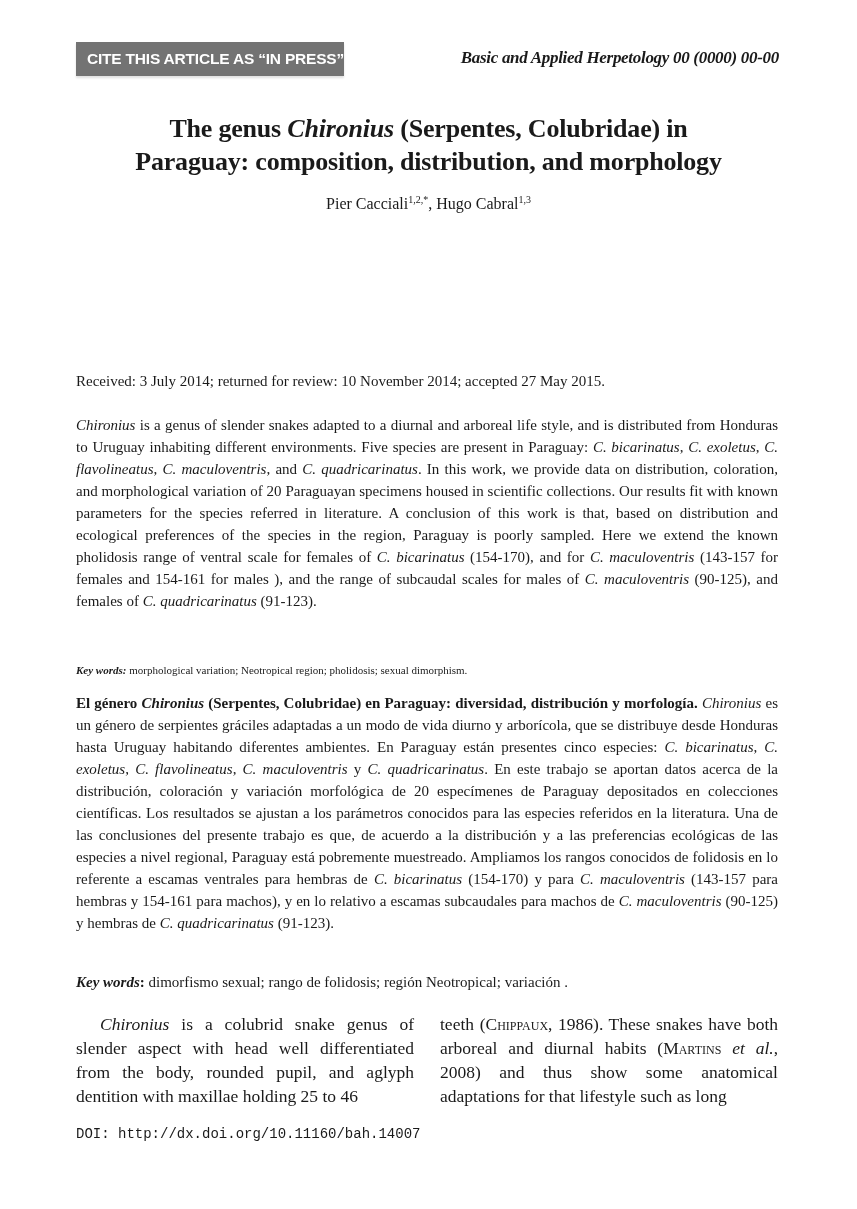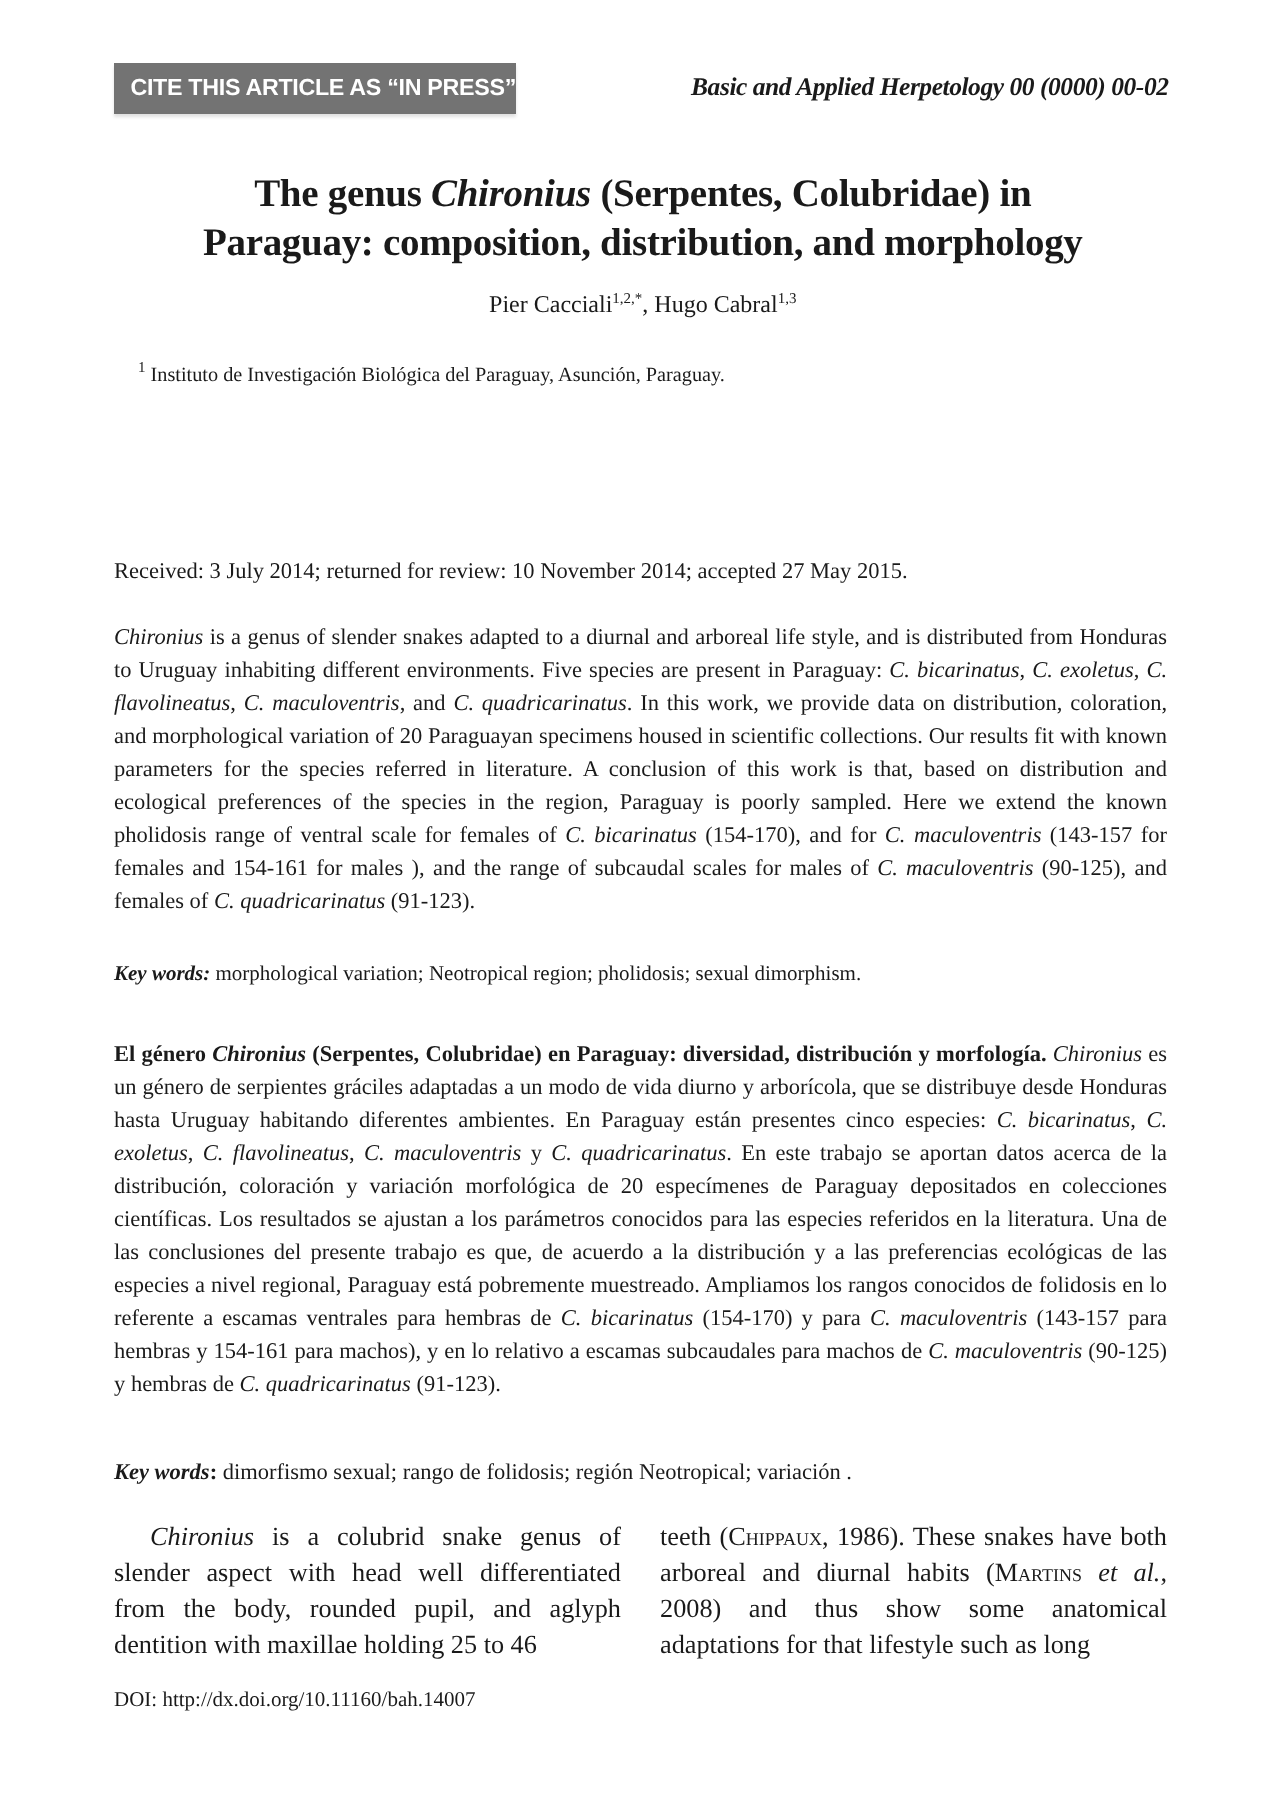--- a/index.html
+++ b/index.html
@@ -16,50 +16,49 @@
            font-weight: bold; line-height: 33px; letter-spacing: -0.2px; }
   .title i { font-weight: bold; }
   .authors { left: 0; width: 857px; top: 195px; text-align: center; font-size: 16px; }
   sup { font-size: 10px; vertical-align: 6px; line-height: 0; }
   .affil { left: 92px; top: 240px; font-size: 13.5px; line-height: 20.5px; width: 690px; }
   .corr { left: 92px; top: 317px; font-size: 13.5px; line-height: 20.5px; width: 690px; }
   .corr .ind { padding-left: 8px; }
   .received { left: 76px; top: 373px; font-size: 15px; }
   .abstract { left: 76px; top: 414px; width: 702px; font-size: 15px; line-height: 22px;
               text-align: justify; }
-  .kw { left: 76px; top: 642px; width: 702px; font-size: 14px; }
+  .kw { left: 76px; top: 664px; width: 702px; font-size: 11px; }
   .resumen { left: 76px; top: 692px; width: 702px; font-size: 15px; line-height: 22px;
              text-align: justify; }
   .kw2 { left: 76px; top: 974px; width: 702px; font-size: 15px; }
   .col { top: 1012px; width: 338px; font-size: 17.5px; line-height: 24px; text-align: justify; }
   .colL { left: 76px; }
   .colR { left: 440px; }
   .colL .indent { display: inline-block; width: 24px; }
   .sc { font-variant: small-caps; }
-  .doi { left: 76px; top: 1126px; font-size: 14px; }
+  .doi { left: 76px; top: 1126px; font-size: 14px; font-family: Liberation Mono, monospace; }
   .b { font-weight: bold; }
   .it { font-style: italic; }
 </style>
 </head>
 <body>
 
 <div class="abs badge">CITE THIS ARTICLE AS “IN PRESS”</div>
-<div class="abs journal">Basic and Applied Herpetology 00 (0000) 00-02</div>
+<div class="abs journal">Basic and Applied Herpetology 00 (0000) 00-00</div>
 
 <div class="abs title">
   <span>The genus </span><i>Chironius</i><span> (Serpentes, Colubridae) in</span><br>
   <span>Paraguay: composition, distribution, and morphology</span>
 </div>
 
 <div class="abs authors">
   <span>Pier Cacciali</span><sup>1,2,*</sup><span>, </span><span>Hugo Cabral</span><sup>1,3</sup>
 </div>
 
 <div class="abs affil">
-  <div><sup>1</sup> <span>Instituto de Investigación Biológica del Paraguay, Asunción, Paraguay.</span></div>
 </div>
 
 <div class="abs corr">
 </div>
 
 <div class="abs received">Received: 3 July 2014; returned for review: 10 November 2014; accepted 27 May 2015.</div>
 
 <div class="abs abstract"><span class="it">Chironius</span><span> is a genus of slender snakes adapted to a diurnal and arboreal life style, and is distributed from Honduras to Uruguay inhabiting different environments. Five species are present in Paraguay: </span><span class="it">C. bicarinatus</span><span>, </span><span class="it">C. exoletus</span><span>, </span><span class="it">C. flavolineatus</span><span>, </span><span class="it">C. maculoventris</span><span>, and </span><span class="it">C. quadricarinatus</span><span>. In this work, we provide data on distribution, coloration, and morphological variation of 20 Paraguayan specimens housed in scientific collections. Our results fit with known parameters for the species referred in literature. A conclusion of this work is that, based on distribution and ecological preferences of the species in the region, Paraguay is poorly sampled. Here we extend the known pholidosis range of ventral scale for females of </span><span class="it">C. bicarinatus</span><span> (154-170), and for </span><span class="it">C. maculoventris</span><span> (143-157 for females and 154-161 for males ), and the range of subcaudal scales for males of </span><span class="it">C. maculoventris</span><span> (90-125), and females of </span><span class="it">C. quadricarinatus</span><span> (91-123).</span></div>
 
 <div class="abs kw"><span class="it b">Key words:</span><span> morphological variation; Neotropical region; pholidosis; sexual dimorphism.</span></div>

